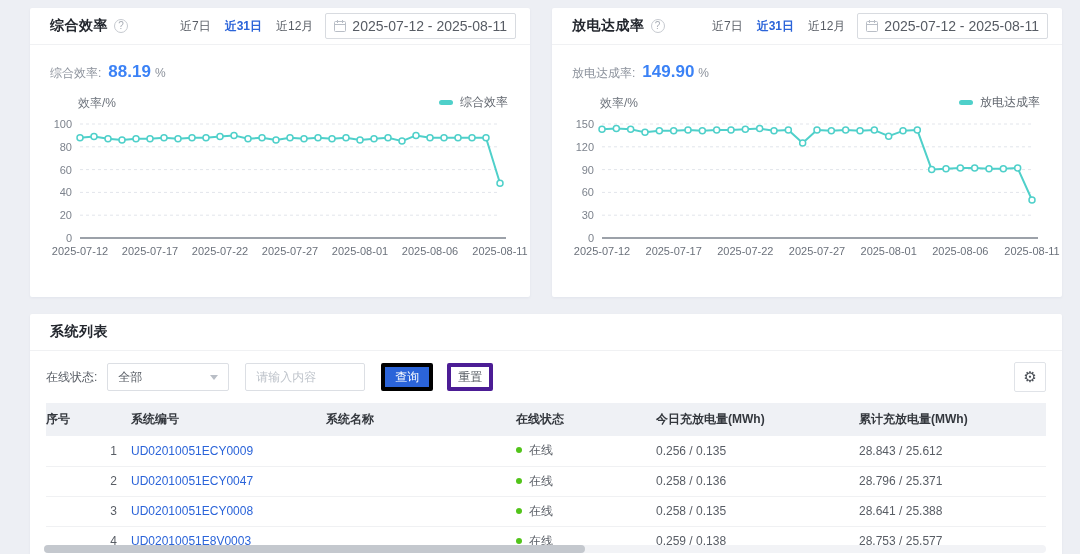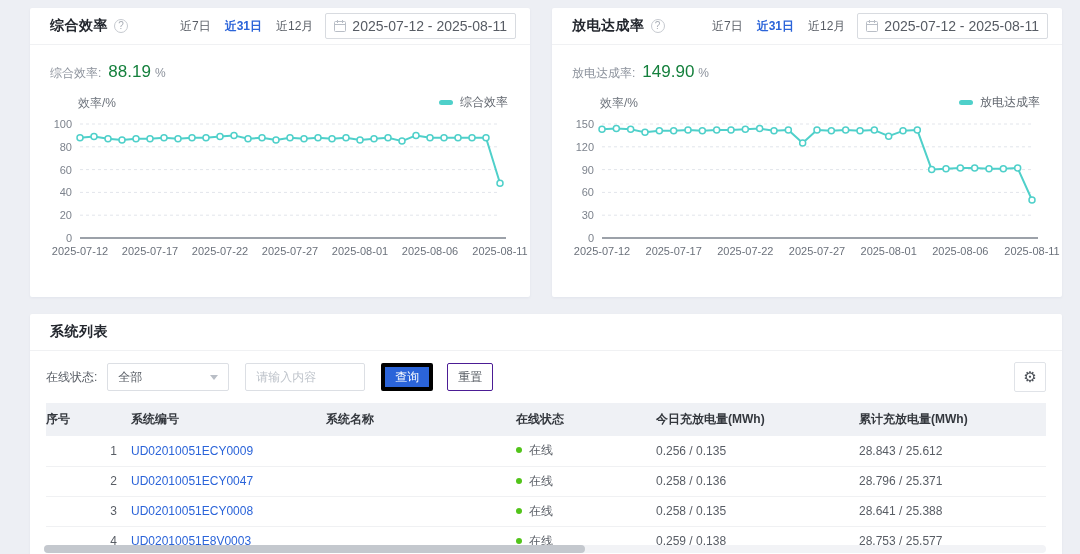--- a/index.html
+++ b/index.html
@@ -20,21 +20,21 @@
   .help-icon { width:14px; height:14px; border:1px solid #c6cad0; border-radius:50%; color:#a8adb5;
                font-size:10px; line-height:12px; text-align:center; margin-left:6px; cursor:pointer; }
   .spacer { flex:1; }
   .range-tab { font-size:12px; color:#575c64; margin-left:14px; cursor:pointer; white-space:nowrap; }
   .range-tab.active { color:#2b64d9; font-weight:bold; }
   .date-box { margin-left:12px; height:26px; border:1px solid #d8dbe0; border-radius:2px;
               display:flex; align-items:center; padding:0 8px; font-size:14px; color:#575c64; gap:6px; background:#fff; }
   .cal-icon { width:12px; height:12px; display:inline-block; }
 
   .stat-row { padding:17px 20px 0; font-size:12px; color:#8c929c; display:flex; align-items:baseline; }
-  .stat-value { font-size:17px; font-weight:normal; color:#15803d; margin:0 4px 0 7px; }
+  .stat-value { font-size:17px; font-weight:bold; color:#3b82f6; margin:0 4px 0 7px; }
 
   .chart-wrap { position:relative; height:206px; }
   .y-axis-label { position:absolute; top:13px; left:48px; font-size:12px; color:#6d737c; }
   .legend { position:absolute; top:12px; right:22px; display:flex; align-items:center; gap:7px;
             font-size:12px; color:#62676f; cursor:pointer; }
   .legend-swatch { width:14px; height:5px; border-radius:2.5px; background:#4fd0ca; }
   .chart-svg { position:absolute; left:14px; top:34px; overflow:visible; }
   .chart-svg text { font-size:11px; fill:#7d838d; }
   .chart-svg text.xlab { fill:#6b717b; }
 
@@ -43,21 +43,21 @@
   .select-box { width:122px; height:28px; border:1px solid #dcdfe4; border-radius:2px; margin-left:10px;
                 display:flex; align-items:center; padding:0 10px; color:#575c64; cursor:pointer; background:#fff; }
   .select-box .spacer { flex:1; }
   .caret-down { width:0; height:0; border-left:4px solid transparent; border-right:4px solid transparent;
                 border-top:5px solid #b9bec6; }
   .text-input { width:120px; height:28px; border:1px solid #dcdfe4; border-radius:2px; margin-left:16px;
                 padding:0 10px; font-size:12px; color:#737373; font-family:inherit; outline:none; }
   .text-input::placeholder { color:#bfc4cb; }
   .btn { height:28px; border-radius:2px; font-size:12px; font-family:inherit; cursor:pointer; }
   .btn-primary { width:52px; background:#2b64d9; border:4px solid #000000; color:#fff; margin-left:16px; }
-  .btn-plain { width:46px; background:#fff; border:1px solid #4c1d95; color:#575c64; margin-left:14px; }
+  .btn-plain { width:46px; background:#fff; border:4px solid #4c1d95; color:#575c64; margin-left:14px; }
   .gear-btn { width:32px; height:30px; border:1px solid #e0e3e8; border-radius:2px; background:#fff;
               font-size:15px; color:#4c5158; cursor:pointer; line-height:28px; text-align:center; }
 
   table.sys-table { width:1000px; margin:2px 16px 0; border-collapse:collapse; font-size:12px; table-layout:fixed; }
   .sys-table thead th { background:#eff1f5; height:33px; text-align:left; font-weight:bold; color:#33373d; padding:0; }
   .sys-table tbody td { height:30px; border-bottom:1px solid #f0f1f3; color:#585d65; padding:0; }
   .sys-table .col-index { text-align:right; padding-right:14px; }
   .sys-table th.col-index { text-align:left; padding-right:0; }
   .sys-link { color:#2b64d9; cursor:pointer; }
   .dot { display:inline-block; width:6px; height:6px; border-radius:50%; background:#52c41a; margin-right:7px; vertical-align:1px; }

